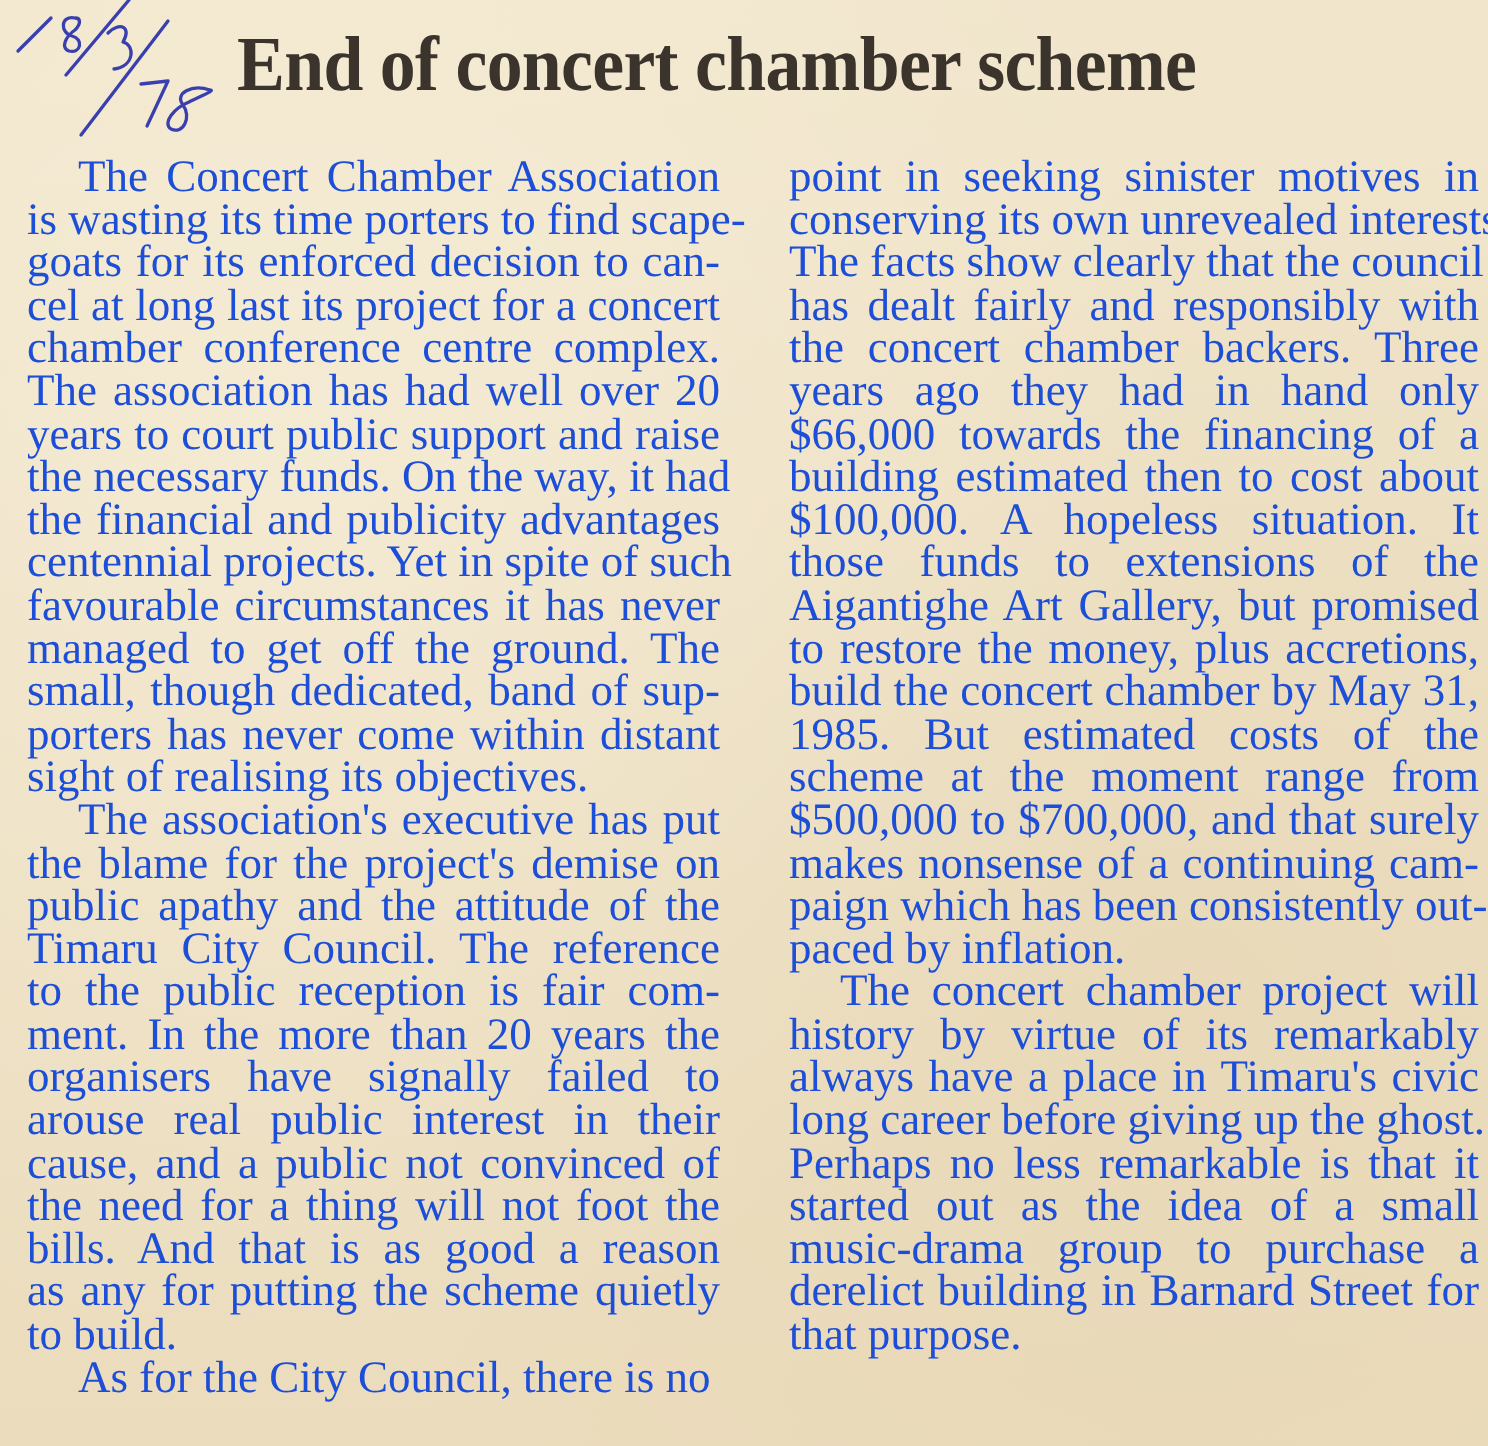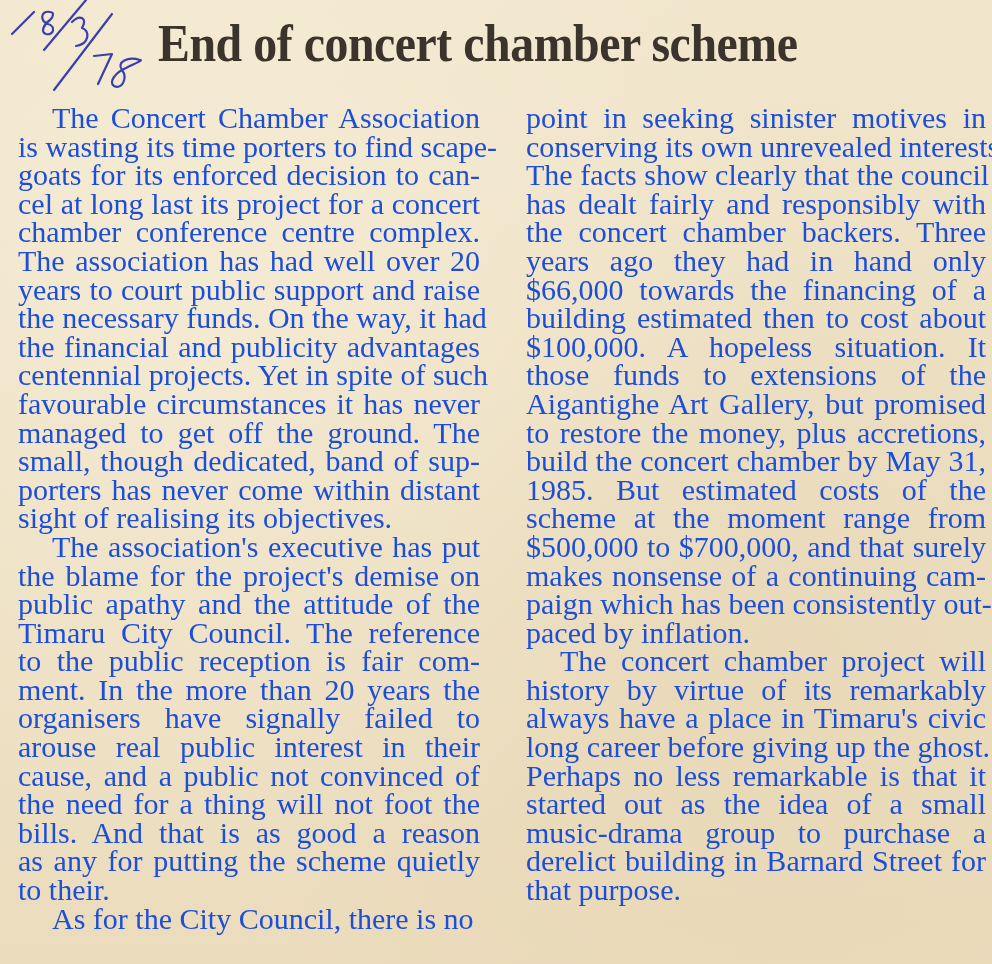--- a/index.html
+++ b/index.html
@@ -118,21 +118,21 @@
     <span class="line">public apathy and the attitude of the</span>
     <span class="line">Timaru City Council. The reference</span>
     <span class="line">to the public reception is fair com-</span>
     <span class="line">ment. In the more than 20 years the</span>
     <span class="line">organisers have signally failed to</span>
     <span class="line">arouse real public interest in their</span>
     <span class="line">cause, and a public not convinced of</span>
     <span class="line">the need for a thing will not foot the</span>
     <span class="line">bills. And that is as good a reason</span>
     <span class="line">as any for putting the scheme quietly</span>
-    <span class="line last">to their.</span>
+    <span class="line last">to build.</span>
     <span class="line indent last">As for the City Council, there is no</span>
   </div>
 <div class="column right" id="col-right">
     <span class="line">point in seeking sinister motives in</span>
     <span class="line">conserving its own unrevealed interests.</span>
     <span class="line">The facts show clearly that the council</span>
     <span class="line">has dealt fairly and responsibly with</span>
     <span class="line">the concert chamber backers. Three</span>
     <span class="line">years ago they had in hand only</span>
     <span class="line">$66,000 towards the financing of a</span>

